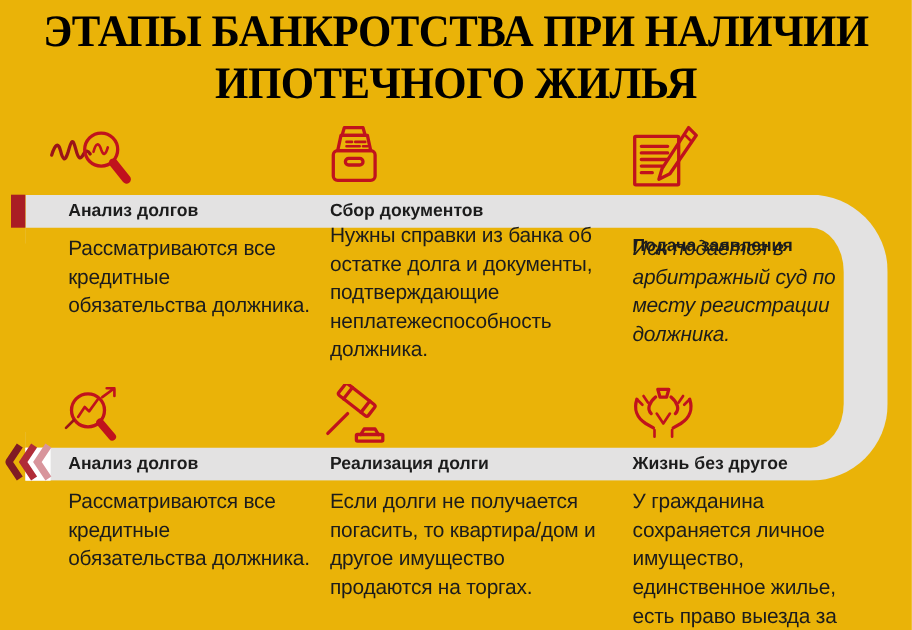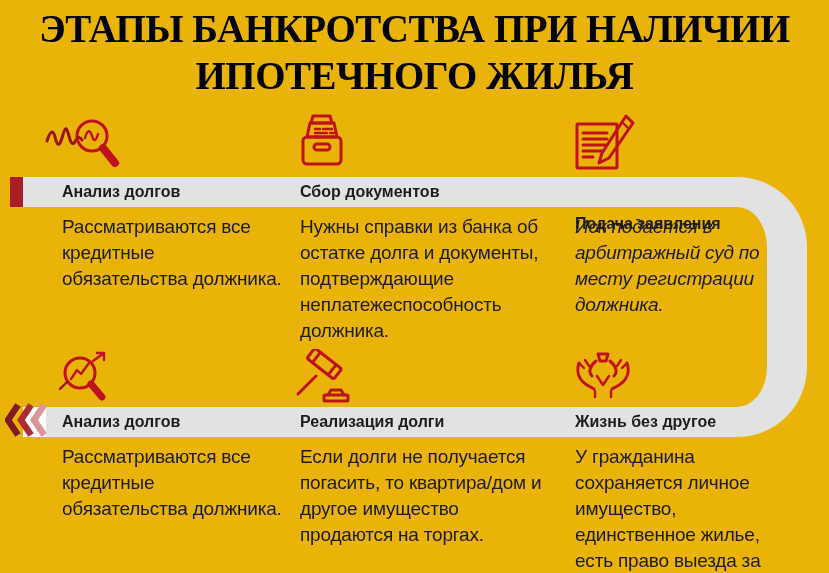--- a/index.html
+++ b/index.html
@@ -44,21 +44,21 @@
   .stage-title{
     position:absolute;height:30px;line-height:30px;font-weight:700;font-size:16px;
     color:var(--text-dark,#1c1c1c);white-space:nowrap;
   }
   .stage-desc{
     position:absolute;font-size:19px;line-height:26px;letter-spacing:-.2px;
     color:var(--text-dark,#1c1c1c);
   }
   
   .s1 .icon{left:44px;top:114px;}  .s1 .stage-title{left:62px;top:177px;}  .s1 .stage-desc{left:62px;top:214px;width:222px;}
-  .s2 .icon{left:297px;top:111px;} .s2 .stage-title{left:300px;top:177px;} .s2 .stage-desc{left:300px;top:214px;width:248px;}
+  .s2 .icon{left:297px;top:111px;} .s2 .stage-title{left:300px;top:177px;} .s2 .stage-desc{left:300px;top:202px;width:248px;}
   .s3 .icon{left:575px;top:114px;} .s3 .stage-title{left:575px;top:177px;margin-top:32px;} .s3 .stage-desc{left:575px;top:214px;width:205px;font-style:italic;}
   .s4 .icon{left:56px;top:351px;}  .s4 .stage-title{left:62px;top:407px;}  .s4 .stage-desc{left:62px;top:444px;width:222px;}
   .s5 .icon{left:294px;top:349px;} .s5 .stage-title{left:300px;top:407px;} .s5 .stage-desc{left:300px;top:444px;width:248px;}
   .s6 .icon{left:575px;top:351px;} .s6 .stage-title{left:575px;top:407px;} .s6 .stage-desc{left:575px;top:444px;width:205px;}
 </style>
 </head>
 <body>
 
 <div class="canvas">
 

